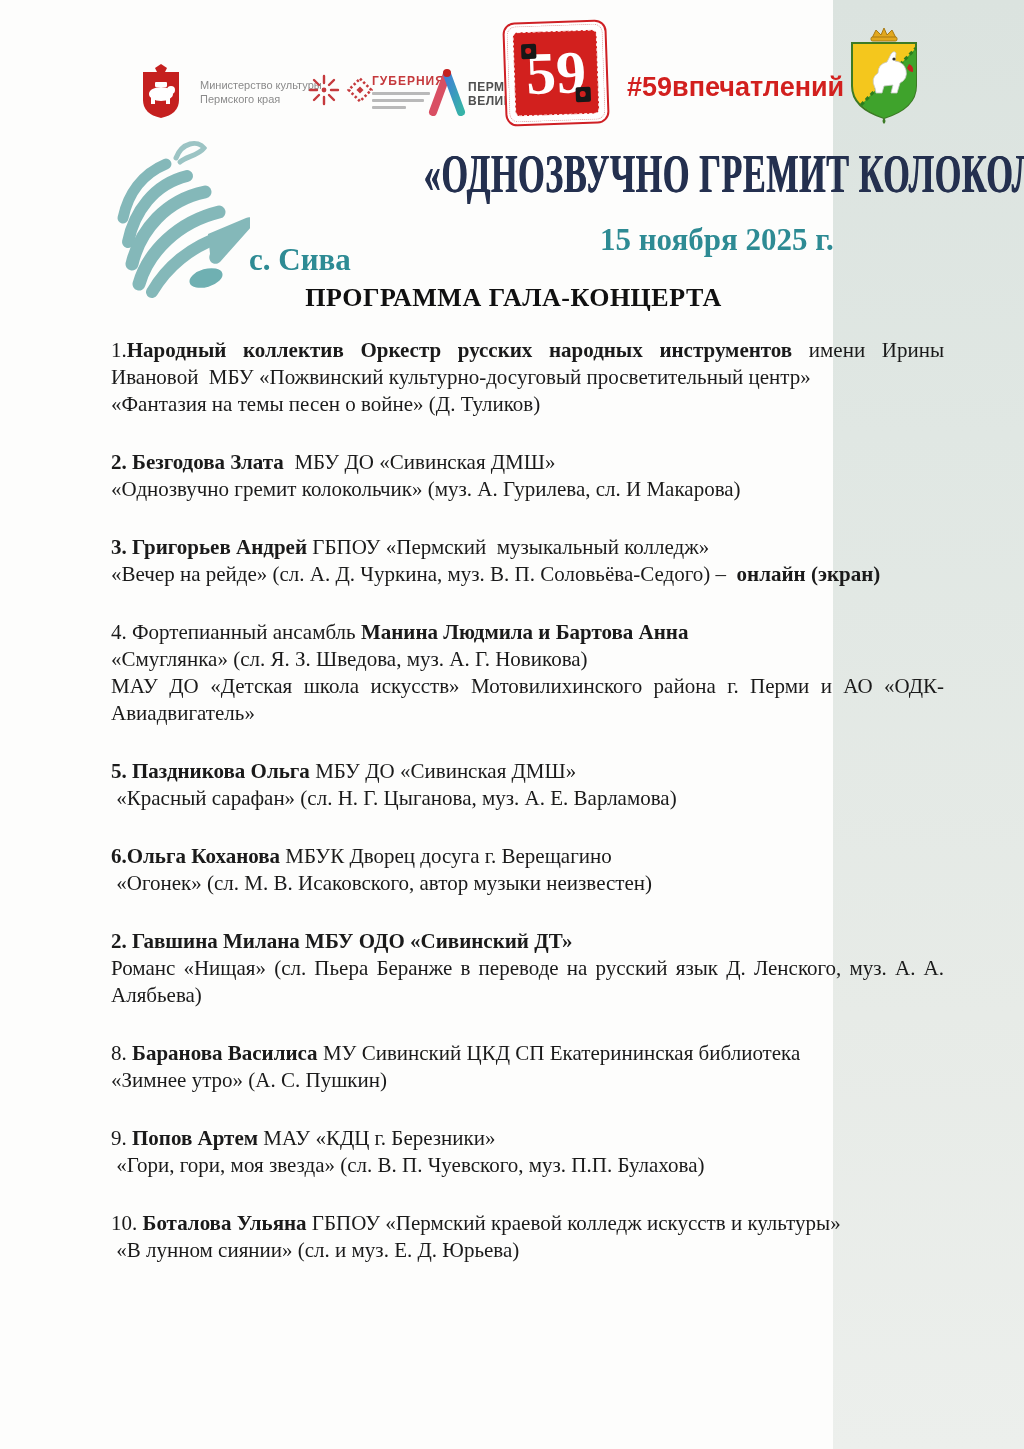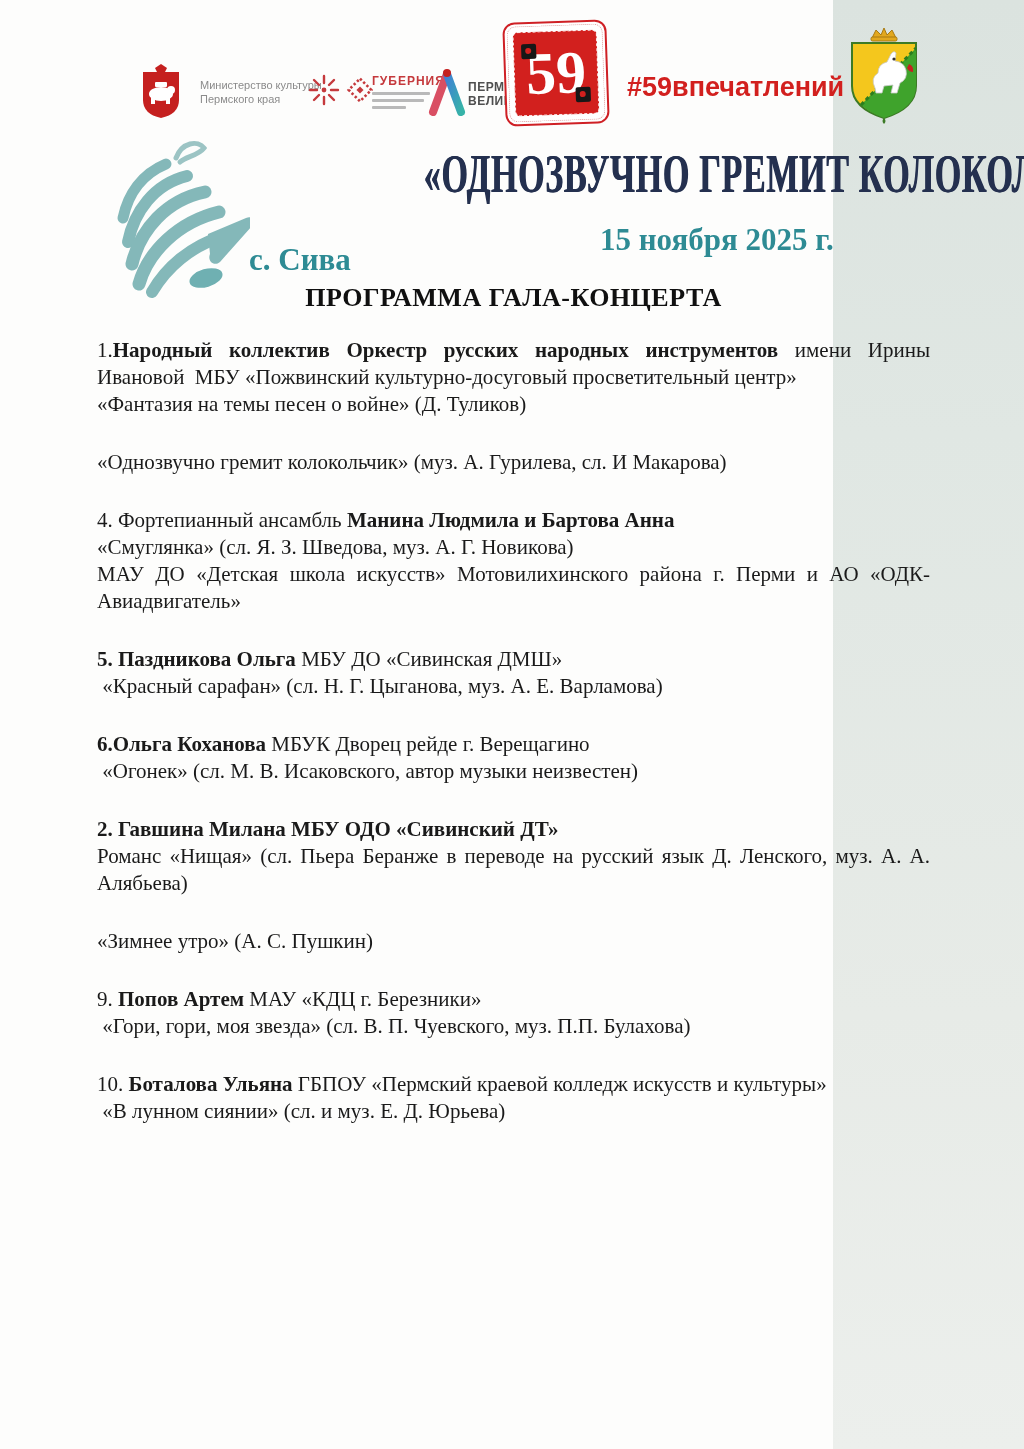--- a/index.html
+++ b/index.html
@@ -57,21 +57,21 @@
     font-weight:bold;font-size:55px;color:#24304f;letter-spacing:1px;
     text-shadow:1px 0 0 #24304f;
   }
   .loc{position:absolute;left:249px;top:222px;font-weight:bold;font-size:31px;color:#2e8b94;margin-top:20px;}
   .date{position:absolute;left:600px;top:222px;width:270px;font-weight:bold;font-size:31px;color:#2e8b94;}
   
   .prog-heading{
     position:absolute;left:97px;top:283px;width:833px;text-align:center;
     font-weight:bold;font-size:26px;letter-spacing:.5px;color:#101010;font-family:Liberation Serif, serif;
   }
-  .prog-list{position:absolute;left:97px;top:337px;width:833px;font-size:21px;line-height:27px;}
+  .prog-list{position:absolute;left:111px;top:337px;width:833px;font-size:21px;line-height:27px;}
   .item + .item{margin-top:31px;}
   .iline{text-align:justify;white-space:pre-wrap;}
   .iline span{font-weight:normal;}
   .iline span.b{font-weight:bold;}
 </style>
 </head>
 <body>
 
 <div class="page">
 
@@ -186,40 +186,46 @@
   <div class="loc">с. Сива</div>
   <div class="date">15 ноября 2025 г.</div>
 
   <div class="prog-heading">ПРОГРАММА ГАЛА-КОНЦЕРТА</div>
   <div class="prog-list" id="prog-list">
       <div class="item">
         <div class="iline"><span>1.</span><span class="b">Народный коллектив Оркестр русских народных инструментов</span><span> имени Ирины Ивановой  МБУ «Пожвинский культурно-досуговый просветительный центр»</span></div>
         <div class="iline"><span>«Фантазия на темы песен о войне» (Д. Туликов)</span></div>
       </div>
       <div class="item">
+        <div class="iline"><span class="b">2. Безгодова Злата</span><span>  МБУ ДО «Сивинская ДМШ»</span></div>
         <div class="iline"><span>«Однозвучно гремит колокольчик» (муз. А. Гурилева, сл. И Макарова)</span></div>
+      </div>
+      <div class="item">
+        <div class="iline"><span class="b">3. Григорьев Андрей</span><span> ГБПОУ «Пермский  музыкальный колледж»</span></div>
+        <div class="iline"><span>«Вечер на рейде» (сл. А. Д. Чуркина, муз. В. П. Соловьёва-Седого) – </span><span class="b"> онлайн (экран)</span></div>
       </div>
       <div class="item">
         <div class="iline"><span>4. Фортепианный ансамбль </span><span class="b">Манина Людмила и Бартова Анна</span></div>
         <div class="iline"><span>«Смуглянка» (сл. Я. З. Шведова, муз. А. Г. Новикова)</span></div>
         <div class="iline"><span>МАУ ДО «Детская школа искусств» Мотовилихинского района г. Перми и АО «ОДК-Авиадвигатель»</span></div>
       </div>
       <div class="item">
         <div class="iline"><span class="b">5. Паздникова Ольга</span><span> МБУ ДО «Сивинская ДМШ»</span></div>
         <div class="iline"><span> «Красный сарафан» (сл. Н. Г. Цыганова, муз. А. Е. Варламова)</span></div>
       </div>
       <div class="item">
-        <div class="iline"><span class="b">6.Ольга Коханова</span><span> МБУК Дворец рейде г. Верещагино</span></div>
+        <div class="iline"><span class="b">6.Ольга Коханова</span><span> МБУК Дворец досуга г. Верещагино</span></div>
         <div class="iline"><span> «Огонек» (сл. М. В. Исаковского, автор музыки неизвестен)</span></div>
       </div>
       <div class="item">
         <div class="iline"><span class="b">2. Гавшина Милана МБУ ОДО «Сивинский ДТ»</span></div>
         <div class="iline"><span>Романс «Нищая» (сл. Пьера Беранже в переводе на русский язык Д. Ленского, муз. А. А. Алябьева)</span></div>
       </div>
       <div class="item">
+        <div class="iline"><span>8. </span><span class="b">Баранова Василиса</span><span> МУ Сивинский ЦКД СП Екатерининская библиотека</span></div>
         <div class="iline"><span>«Зимнее утро» (А. С. Пушкин)</span></div>
       </div>
       <div class="item">
         <div class="iline"><span>9. </span><span class="b">Попов Артем</span><span> МАУ «КДЦ г. Березники»</span></div>
         <div class="iline"><span> «Гори, гори, моя звезда» (сл. В. П. Чуевского, муз. П.П. Булахова)</span></div>
       </div>
       <div class="item">
         <div class="iline"><span>10. </span><span class="b">Боталова Ульяна</span><span> ГБПОУ «Пермский краевой колледж искусств и культуры»</span></div>
         <div class="iline"><span> «В лунном сиянии» (сл. и муз. Е. Д. Юрьева)</span></div>
       </div>

